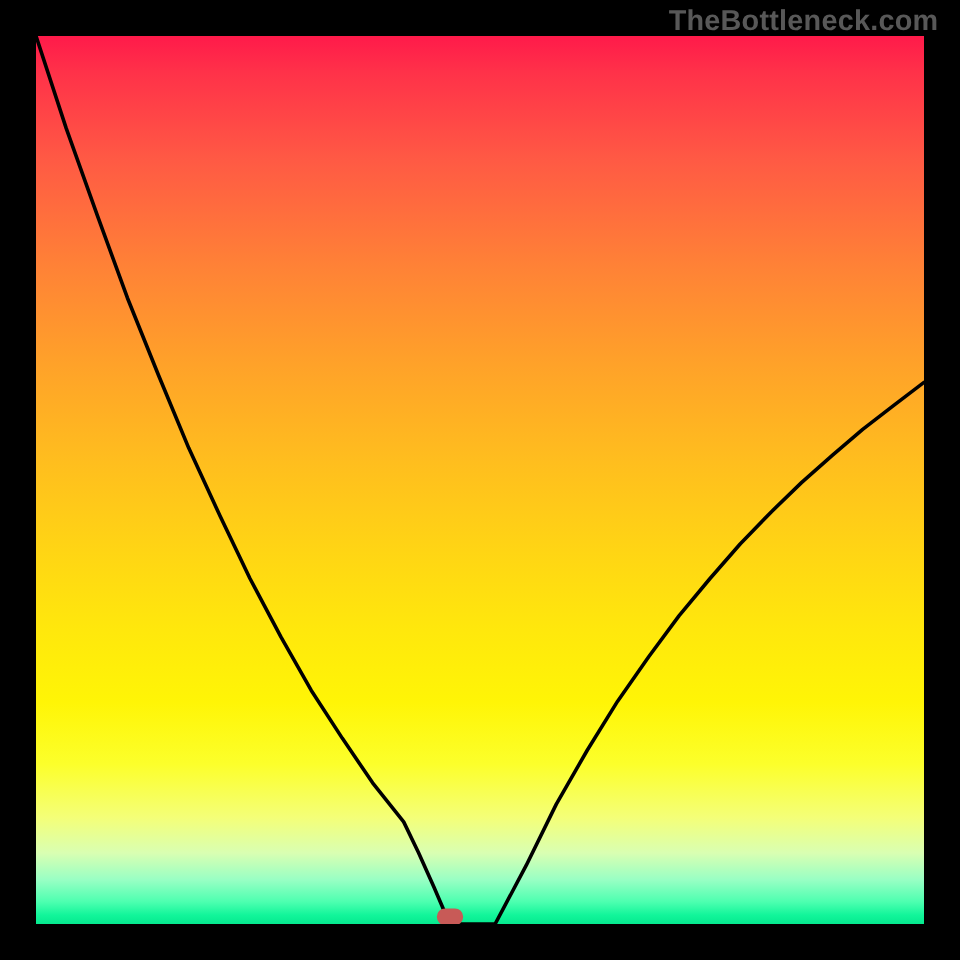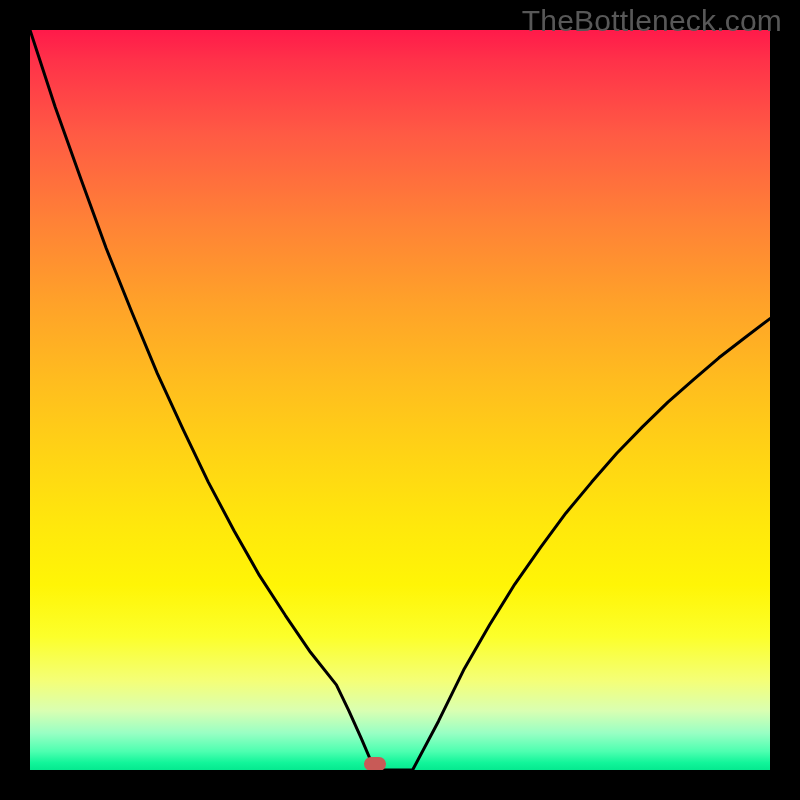--- a/index.html
+++ b/index.html
@@ -15,23 +15,23 @@
     position: relative;
     width: 800px;
     height: 800px;
     background: #000;
   }
   .watermark {
     position: absolute;
     top: 4px;
     right: 18px;
     color: #585858;
-    font-size: 30px;
+    font-size: 24px;
     letter-spacing: 0.2px;
-    font-weight: 400;
+    font-weight: 700;
     z-index: 5;
     user-select: none;
     text-align: center;
   }
   .plot {
     position: absolute;
     left: 30px;
     top: 30px;
     width: 740px;
     height: 740px;

